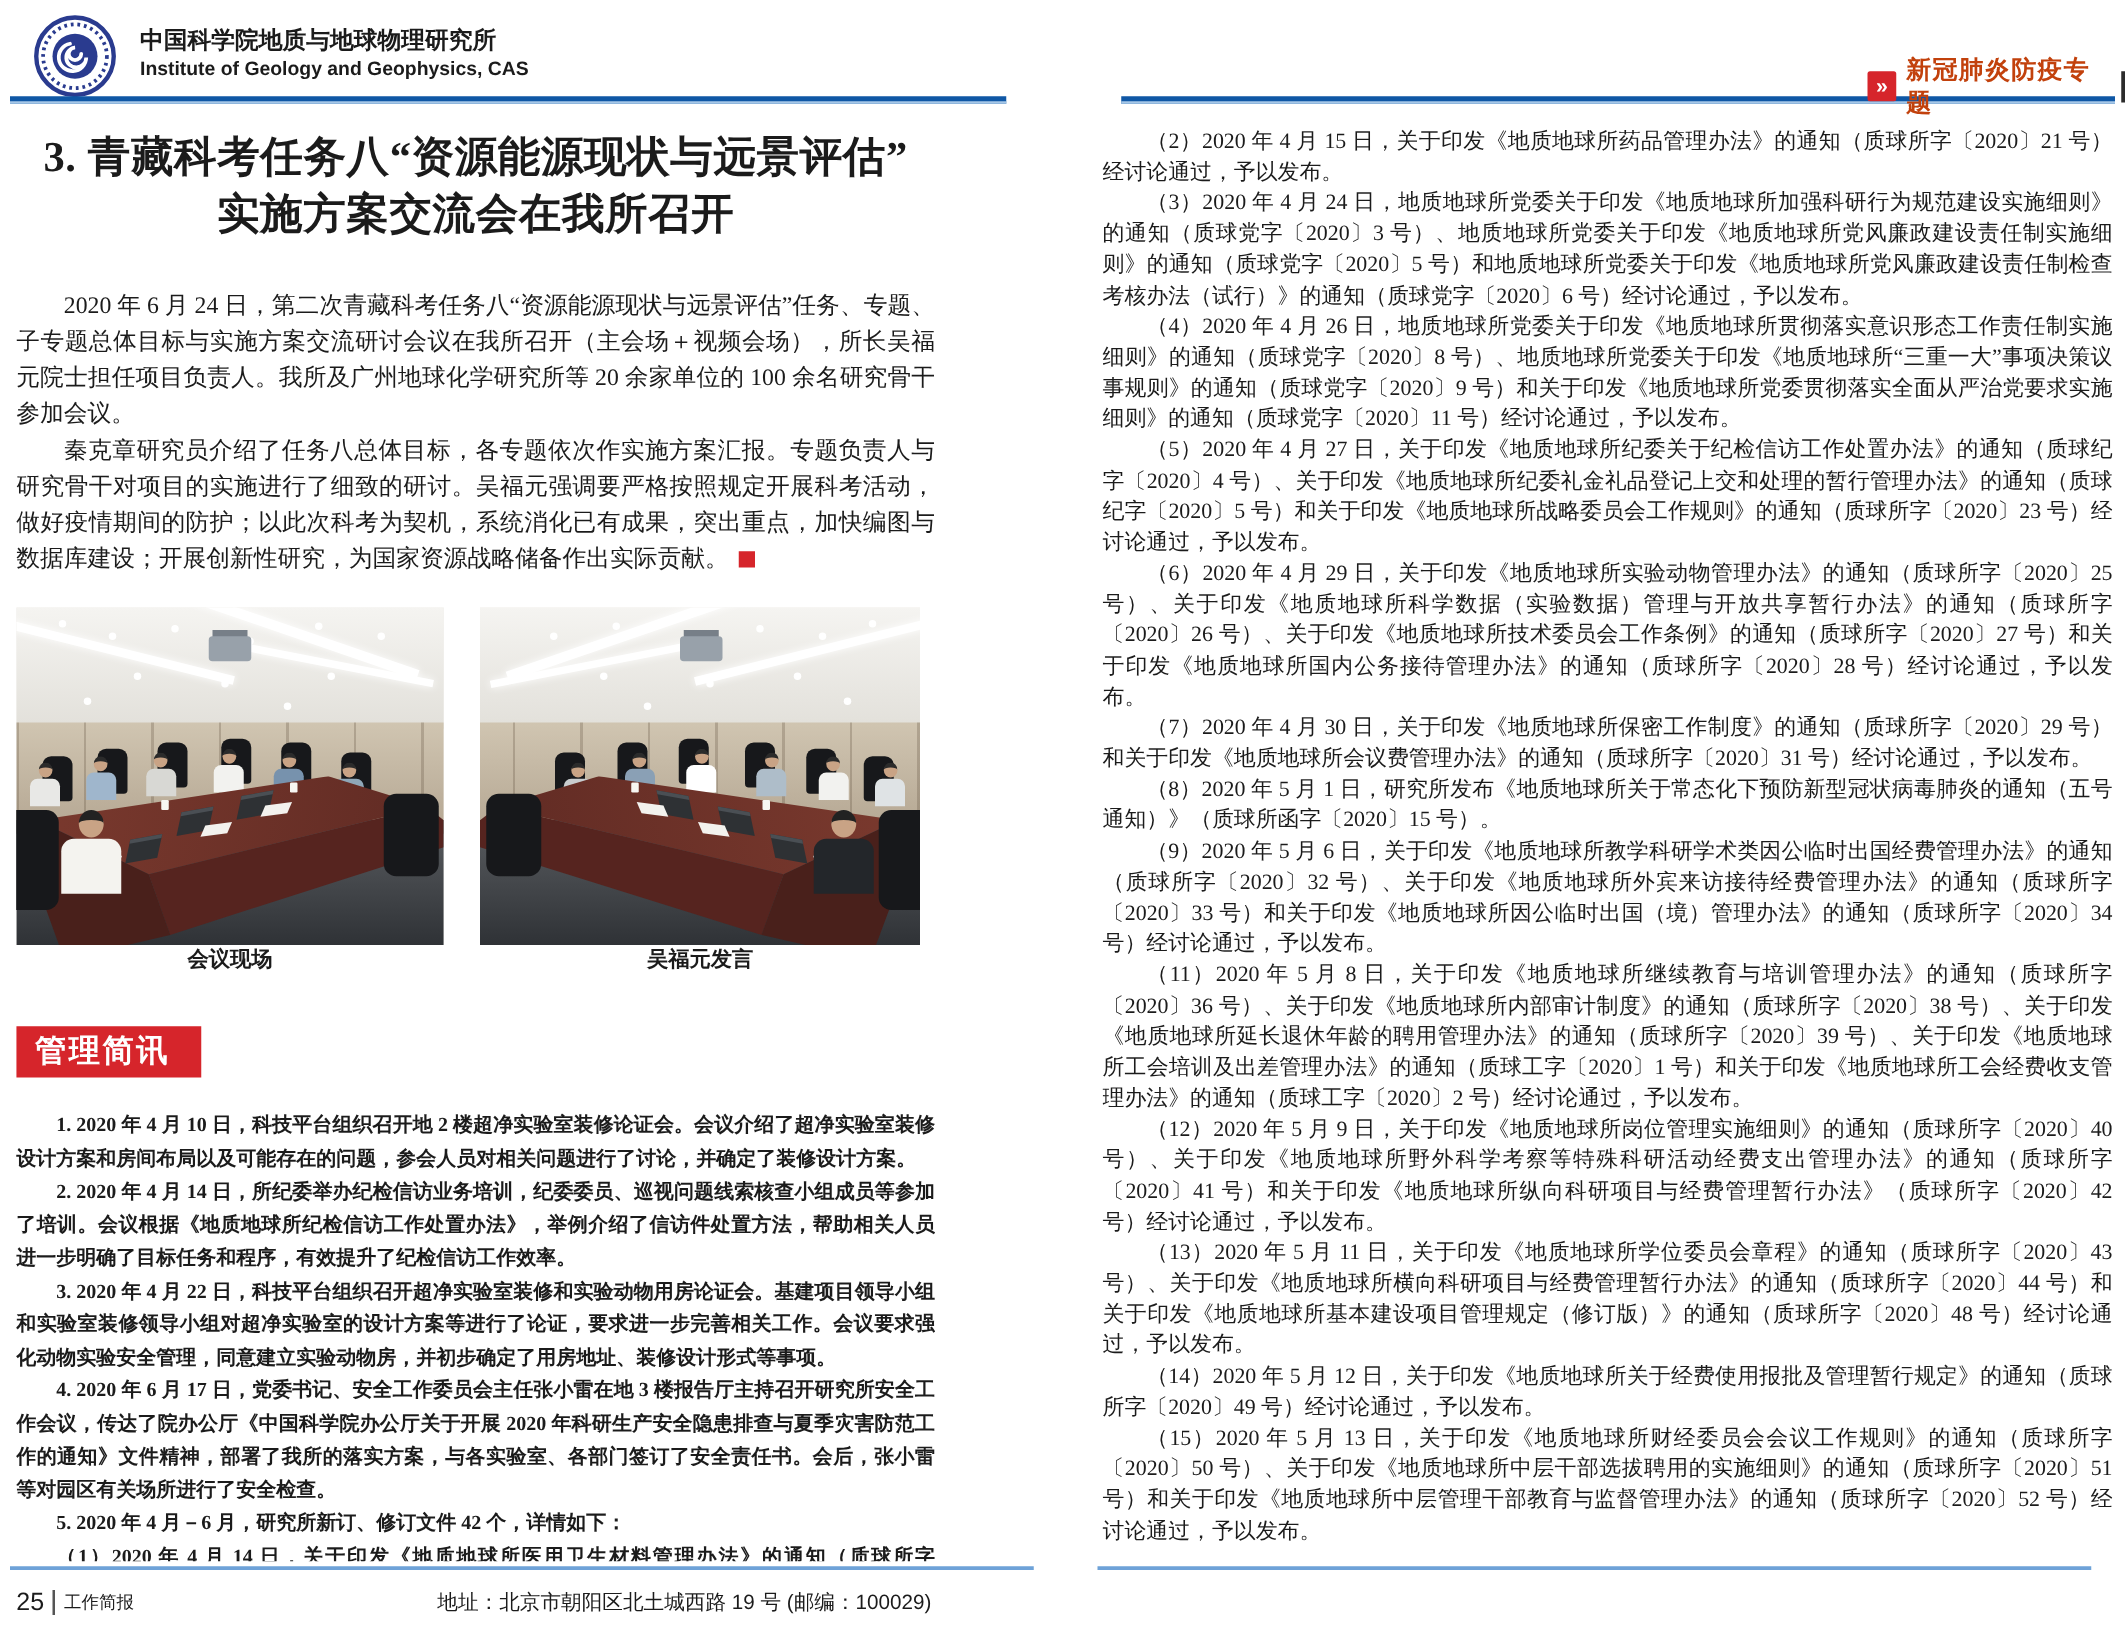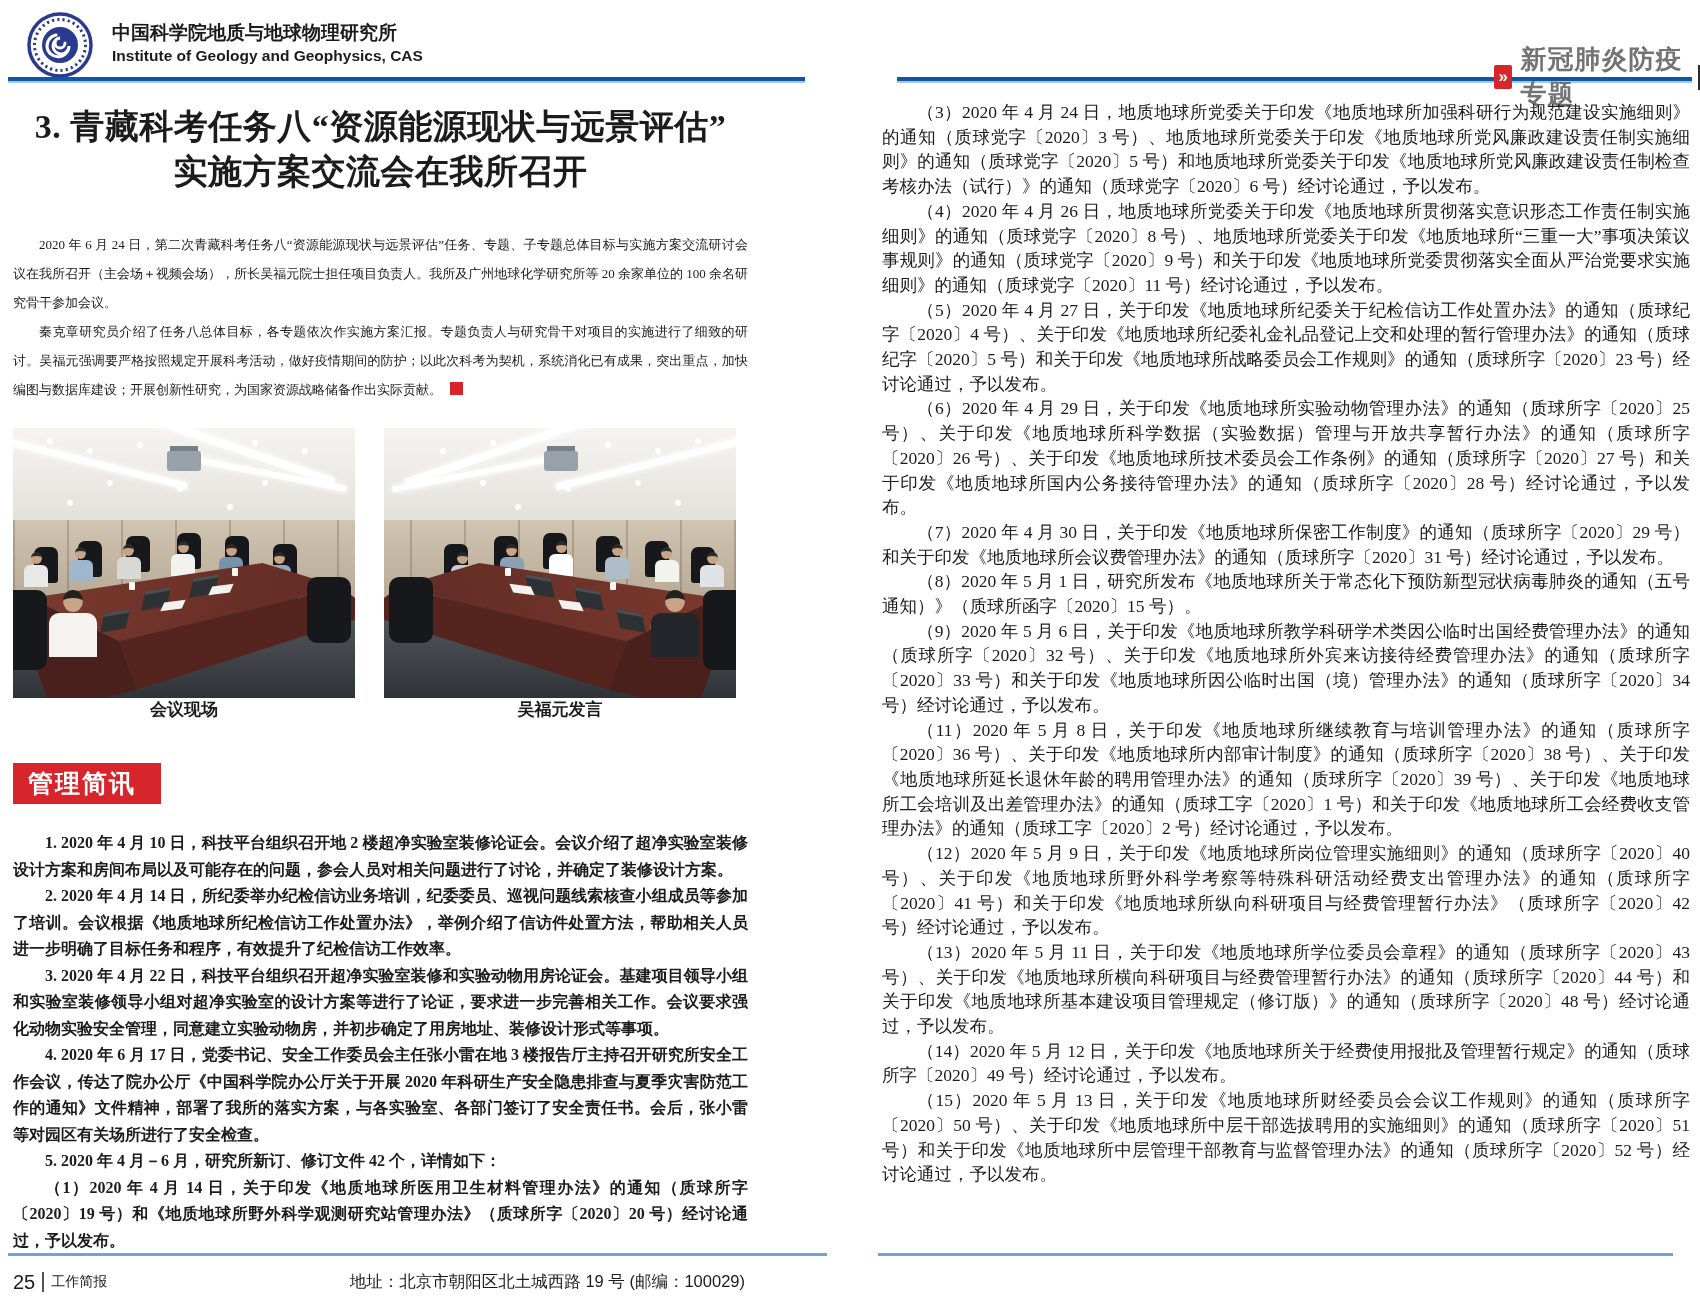--- a/index.html
+++ b/index.html
@@ -10,29 +10,29 @@
   .logo{position:absolute;left:26px;top:11px;width:68px;height:68px;}
   .org{position:absolute;left:112px;top:21px;}
   .org-zh{font-family:"Liberation Sans",sans-serif;font-weight:bold;font-size:19px;line-height:24px;}
   .org-en{font-family:"Liberation Sans",sans-serif;font-weight:bold;font-size:15.5px;line-height:22px;}
   .rule{position:absolute;height:4px;background:#0f57a5;border-bottom:2px solid #a6c7e7;}
   .rule-l{left:8px;top:77px;width:797px;}
   .rule-r{left:897px;top:77px;width:795px;}
   .badge{position:absolute;left:1494px;top:42px;display:flex;align-items:center;gap:8px;}
   .badge-sq{width:24px;height:24px;background:#d6252b;color:#fff;border-radius:2px;
             font:bold 17px/24px "Liberation Sans",sans-serif;text-align:center;}
-  .badge-tx{font-family:"Liberation Sans",sans-serif;font-weight:bold;font-size:26px;color:#737373;letter-spacing:1px;}
+  .badge-tx{font-family:"Liberation Sans",sans-serif;font-weight:bold;font-size:20px;color:#c2410c;letter-spacing:1px;}
   .badge-bar{width:3px;height:25px;background:#2c2c2c;margin-left:3px;}
 
   
   .col-l{position:absolute;left:13px;top:104px;width:735px;height:1145px;overflow:hidden;}
   .col-r{position:absolute;left:882px;top:100px;width:808px;height:1150px;overflow:hidden;}
 
   .title{margin:0;font-size:34px;line-height:45px;font-weight:bold;text-align:center;letter-spacing:.5px;}
-  .article-p{margin:0;font-size:13px;line-height:29px;text-align:justify;text-indent:2em;}
+  .article-p{margin:0;font-size:19px;line-height:29px;text-align:justify;text-indent:2em;}
   .article-p.first{margin-top:36px;}
   .end-sq{display:inline-block;width:13px;height:13px;background:#d6252b;margin-left:8px;vertical-align:-1px;}
 
   .photos{display:flex;gap:29px;margin-top:24px;}
   .caps{display:flex;}
   .cap{font-size:17px;font-weight:bold;text-align:center;width:342px;}
   .cap.cap2{width:352px;margin-left:29px;}
 
   .banner{margin-top:42px;width:148px;height:41px;background:#d6252b;color:#fff;box-sizing:border-box;
           font:bold 25px/41px "Liberation Sans",sans-serif;padding-left:15px;letter-spacing:2px;}
@@ -262,20 +262,21 @@
       <p class="mgmt-p">1. 2020 年 4 月 10 日，科技平台组织召开地 2 楼超净实验室装修论证会。会议介绍了超净实验室装修设计方案和房间布局以及可能存在的问题，参会人员对相关问题进行了讨论，并确定了装修设计方案。</p>
       <p class="mgmt-p">2. 2020 年 4 月 14 日，所纪委举办纪检信访业务培训，纪委委员、巡视问题线索核查小组成员等参加了培训。会议根据《地质地球所纪检信访工作处置办法》，举例介绍了信访件处置方法，帮助相关人员进一步明确了目标任务和程序，有效提升了纪检信访工作效率。</p>
       <p class="mgmt-p">3. 2020 年 4 月 22 日，科技平台组织召开超净实验室装修和实验动物用房论证会。基建项目领导小组和实验室装修领导小组对超净实验室的设计方案等进行了论证，要求进一步完善相关工作。会议要求强化动物实验安全管理，同意建立实验动物房，并初步确定了用房地址、装修设计形式等事项。</p>
       <p class="mgmt-p">4. 2020 年 6 月 17 日，党委书记、安全工作委员会主任张小雷在地 3 楼报告厅主持召开研究所安全工作会议，传达了院办公厅《中国科学院办公厅关于开展 2020 年科研生产安全隐患排查与夏季灾害防范工作的通知》文件精神，部署了我所的落实方案，与各实验室、各部门签订了安全责任书。会后，张小雷等对园区有关场所进行了安全检查。</p>
       <p class="mgmt-p">5. 2020 年 4 月－6 月，研究所新订、修订文件 42 个，详情如下：</p>
       <p class="mgmt-p">（1）2020 年 4 月 14 日，关于印发《地质地球所医用卫生材料管理办法》的通知（质球所字〔2020〕19 号）和《地质地球所野外科学观测研究站管理办法》（质球所字〔2020〕20 号）经讨论通过，予以发布。</p>
     </div>
   </div>
 
   <div class="col-r">
+    <p class="right-p">（2）2020 年 4 月 15 日，关于印发《地质地球所药品管理办法》的通知（质球所字〔2020〕21 号）经讨论通过，予以发布。</p>
     <p class="right-p">（3）2020 年 4 月 24 日，地质地球所党委关于印发《地质地球所加强科研行为规范建设实施细则》的通知（质球党字〔2020〕3 号）、地质地球所党委关于印发《地质地球所党风廉政建设责任制实施细则》的通知（质球党字〔2020〕5 号）和地质地球所党委关于印发《地质地球所党风廉政建设责任制检查考核办法（试行）》的通知（质球党字〔2020〕6 号）经讨论通过，予以发布。</p>
     <p class="right-p">（4）2020 年 4 月 26 日，地质地球所党委关于印发《地质地球所贯彻落实意识形态工作责任制实施细则》的通知（质球党字〔2020〕8 号）、地质地球所党委关于印发《地质地球所“三重一大”事项决策议事规则》的通知（质球党字〔2020〕9 号）和关于印发《地质地球所党委贯彻落实全面从严治党要求实施细则》的通知（质球党字〔2020〕11 号）经讨论通过，予以发布。</p>
     <p class="right-p">（5）2020 年 4 月 27 日，关于印发《地质地球所纪委关于纪检信访工作处置办法》的通知（质球纪字〔2020〕4 号）、关于印发《地质地球所纪委礼金礼品登记上交和处理的暂行管理办法》的通知（质球纪字〔2020〕5 号）和关于印发《地质地球所战略委员会工作规则》的通知（质球所字〔2020〕23 号）经讨论通过，予以发布。</p>
     <p class="right-p">（6）2020 年 4 月 29 日，关于印发《地质地球所实验动物管理办法》的通知（质球所字〔2020〕25 号）、关于印发《地质地球所科学数据（实验数据）管理与开放共享暂行办法》的通知（质球所字〔2020〕26 号）、关于印发《地质地球所技术委员会工作条例》的通知（质球所字〔2020〕27 号）和关于印发《地质地球所国内公务接待管理办法》的通知（质球所字〔2020〕28 号）经讨论通过，予以发布。</p>
     <p class="right-p">（7）2020 年 4 月 30 日，关于印发《地质地球所保密工作制度》的通知（质球所字〔2020〕29 号）和关于印发《地质地球所会议费管理办法》的通知（质球所字〔2020〕31 号）经讨论通过，予以发布。</p>
     <p class="right-p">（8）2020 年 5 月 1 日，研究所发布《地质地球所关于常态化下预防新型冠状病毒肺炎的通知（五号通知）》（质球所函字〔2020〕15 号）。</p>
     <p class="right-p">（9）2020 年 5 月 6 日，关于印发《地质地球所教学科研学术类因公临时出国经费管理办法》的通知（质球所字〔2020〕32 号）、关于印发《地质地球所外宾来访接待经费管理办法》的通知（质球所字〔2020〕33 号）和关于印发《地质地球所因公临时出国（境）管理办法》的通知（质球所字〔2020〕34 号）经讨论通过，予以发布。</p>
     <p class="right-p">（11）2020 年 5 月 8 日，关于印发《地质地球所继续教育与培训管理办法》的通知（质球所字〔2020〕36 号）、关于印发《地质地球所内部审计制度》的通知（质球所字〔2020〕38 号）、关于印发《地质地球所延长退休年龄的聘用管理办法》的通知（质球所字〔2020〕39 号）、关于印发《地质地球所工会培训及出差管理办法》的通知（质球工字〔2020〕1 号）和关于印发《地质地球所工会经费收支管理办法》的通知（质球工字〔2020〕2 号）经讨论通过，予以发布。</p>
     <p class="right-p">（12）2020 年 5 月 9 日，关于印发《地质地球所岗位管理实施细则》的通知（质球所字〔2020〕40 号）、关于印发《地质地球所野外科学考察等特殊科研活动经费支出管理办法》的通知（质球所字〔2020〕41 号）和关于印发《地质地球所纵向科研项目与经费管理暂行办法》（质球所字〔2020〕42 号）经讨论通过，予以发布。</p>
     <p class="right-p">（13）2020 年 5 月 11 日，关于印发《地质地球所学位委员会章程》的通知（质球所字〔2020〕43 号）、关于印发《地质地球所横向科研项目与经费管理暂行办法》的通知（质球所字〔2020〕44 号）和关于印发《地质地球所基本建设项目管理规定（修订版）》的通知（质球所字〔2020〕48 号）经讨论通过，予以发布。</p>

